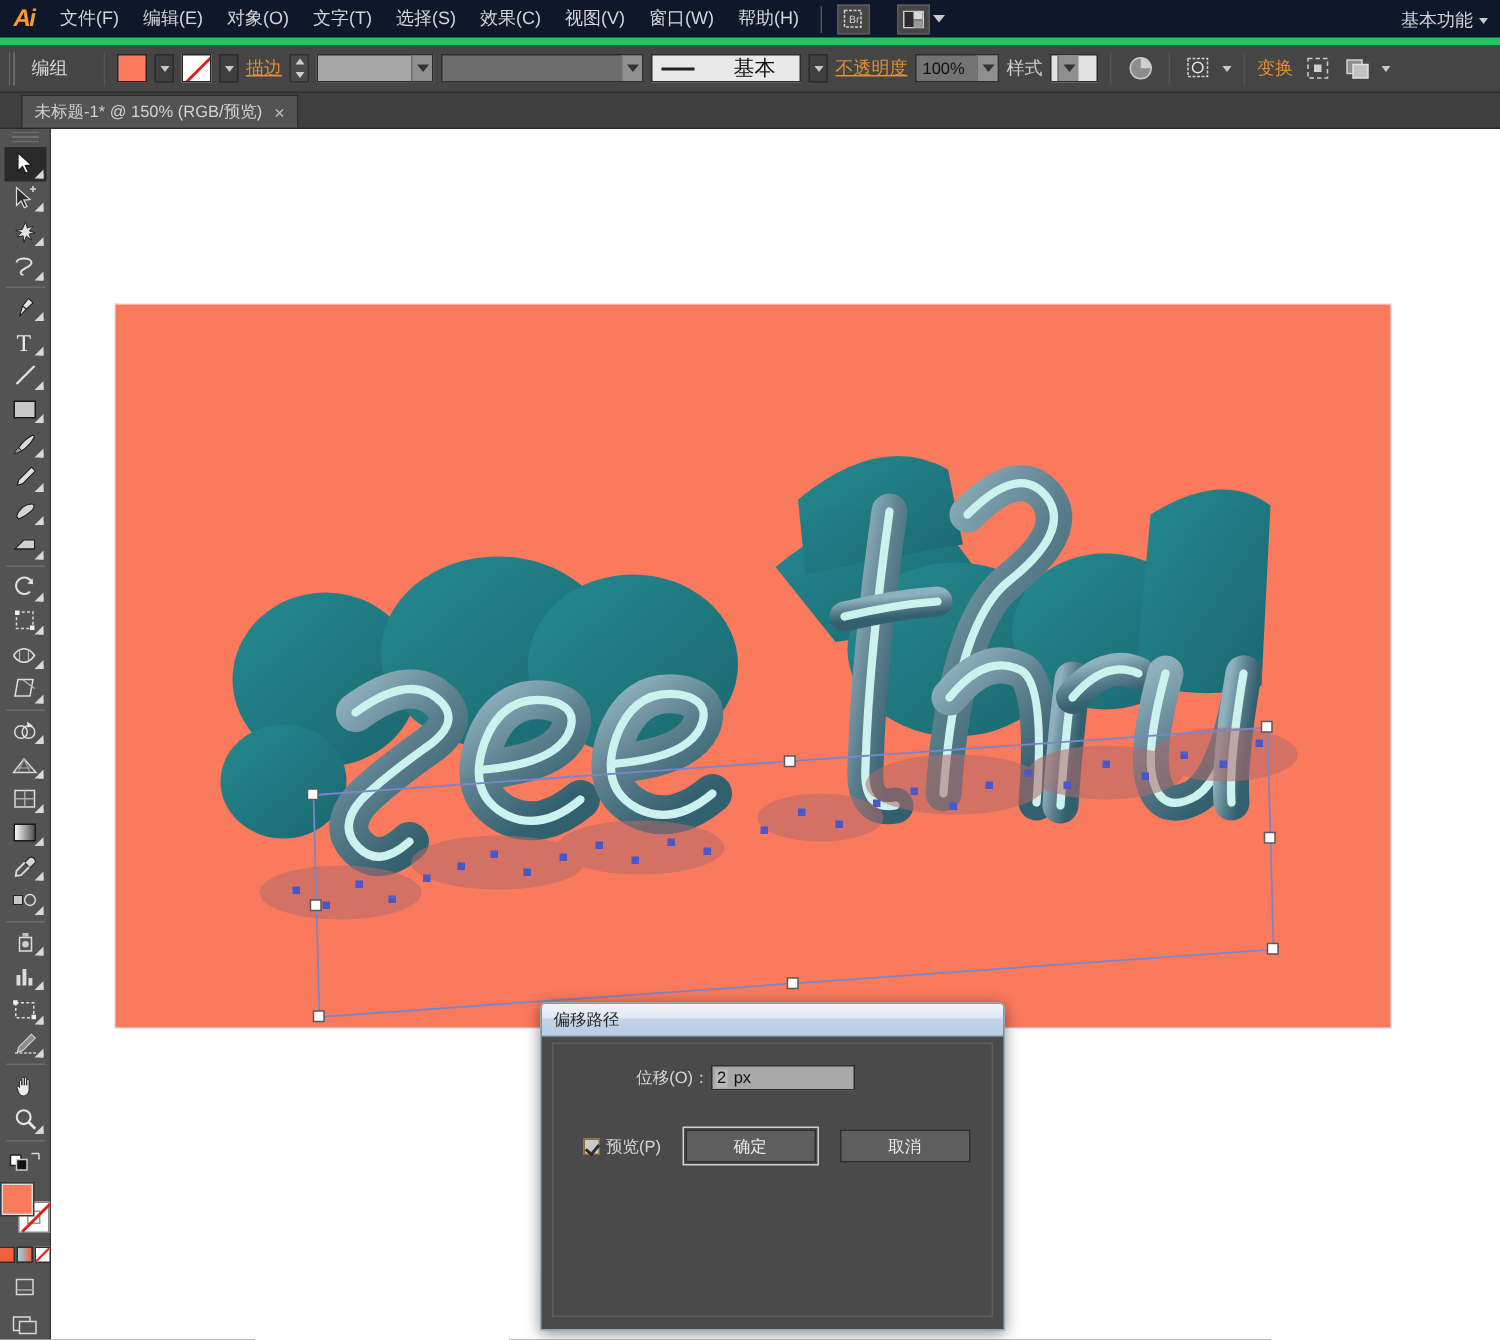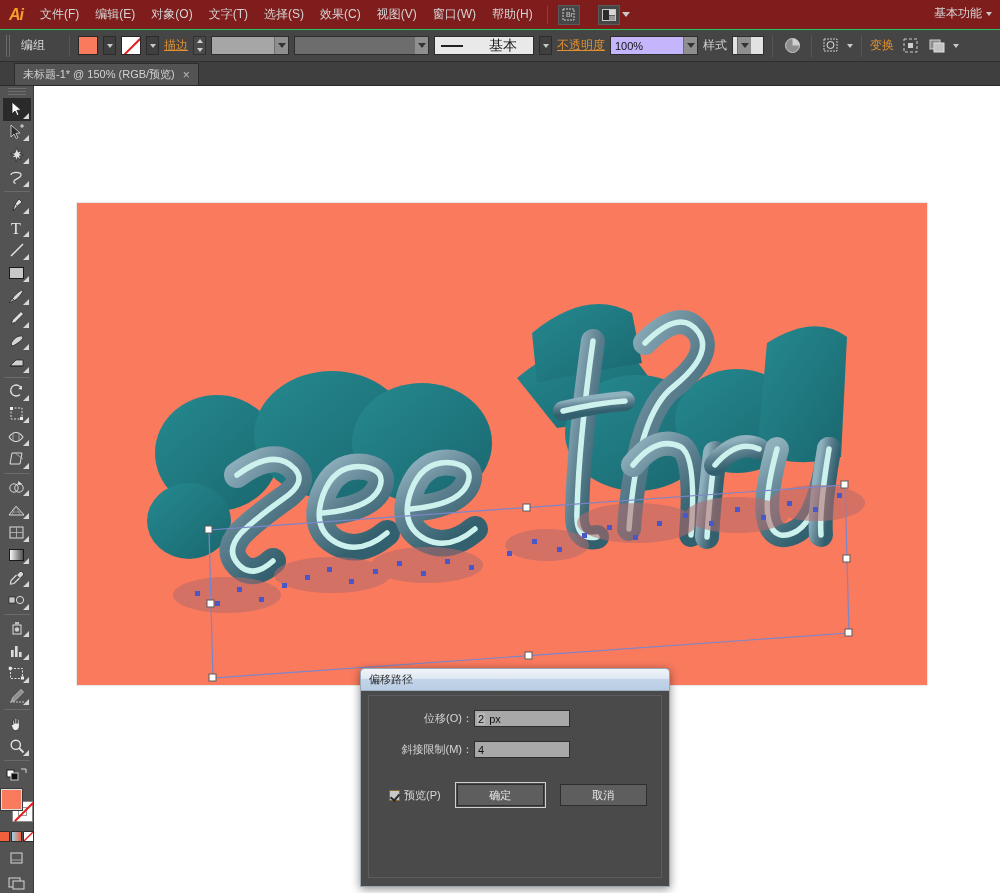--- a/index.html
+++ b/index.html
@@ -7,23 +7,23 @@
     width: 1000px; height: 893px;
     font-family: "Liberation Sans", sans-serif;
     background: #535353;
     overflow: hidden;
     position: relative;
     -webkit-font-smoothing: antialiased;
   }
 
   
   #menubar {
-    height: 30px; background: #7f1d1d;
+    height: 30px; background: #0f172a;
     display: flex; align-items: center;
-    border-bottom: 1px solid #22c55e;
+    border-bottom: 5px solid #22c55e;
     position: relative;
   }
   #ai-logo {
     width: 32px; height: 30px;
     display: flex; align-items: center; justify-content: center;
     font-weight: bold; font-size: 16px; font-style: italic;
     color: #f89c2c; letter-spacing: -1px;
   }
   .menu-item {
     color: #d4d4d4; font-size: 12px;
@@ -94,21 +94,21 @@
     width:14px; height:17px; background:#8f8f8f;
     display:flex;align-items:center;justify-content:center; border-left:1px solid #6f6f6f;
   }
   .caret-dark { width:0;height:0;border-left:4px solid transparent;border-right:4px solid transparent;border-top:5px solid #333; }
   #stroke-w { width:78px; }
   #stroke-dash { width:135px; background:#6d6d6d; }
   #profile-field { width:100px; background:#e9e9e9; padding-left:0; }
   #profile-line { flex:1; height:19px; position:relative; }
   #profile-line::after{content:'';position:absolute;left:6px;right:26px;top:9px;height:2px;background:#222;}
   #profile-text{font-size:14px;color:#111;padding-right:16px;}
-  #opacity-field { width:88px; background:#c4b5fd; }
+  #opacity-field { width:56px; background:#737373; }
   #style-field { width:32px; background:#e2e2e2; }
   .cb-icon-btn {
     width:22px;height:22px; display:flex;align-items:center;justify-content:center;
   }
   .grey-txt { color:#cfcfcf; font-size:12px; }
 
   
   #tabbar {
     height:24px; background:#3f3f3f; display:flex; align-items:flex-end;
     padding-left:14px; border-bottom:1px solid #2b2b2b;
@@ -696,24 +696,20 @@
 
     <div class="dlg-row">
       <span class="dlg-label">位移(O)：</span>
       <span class="dlg-input" id="offset-input">
         <span class="sel-val">2</span>
         <span style="padding-left:4px">px</span>
       </span>
     </div>
 
 
-    <div class="dlg-row">
-      <span class="dlg-label">斜接限制(M)：</span>
-      <span class="dlg-input" id="miter-input">4</span>
-    </div>
 
     <div id="dlg-footer">
       <span id="preview-check">
         <span class="chk"></span>
         <span class="chklbl">预览(P)</span>
       </span>
       <span class="dlg-btn primary">确定</span>
       <span class="dlg-btn">取消</span>
     </div>
   </div>

